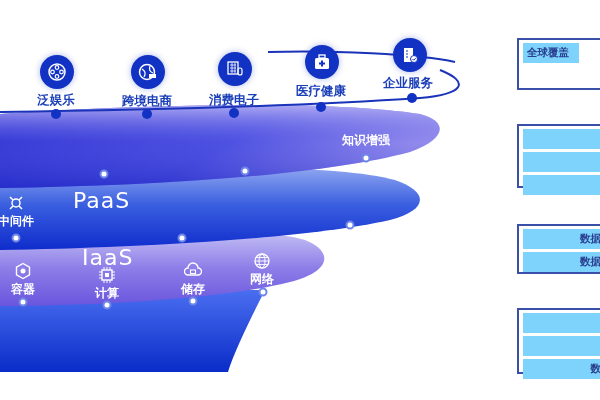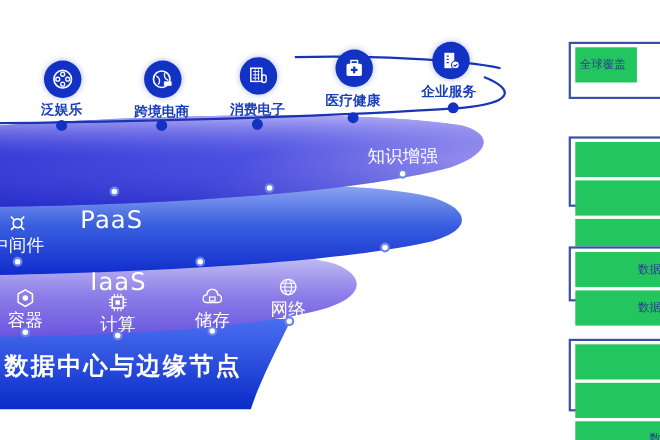--- a/index.html
+++ b/index.html
@@ -4,27 +4,27 @@
 <style>
   html, body { margin:0; padding:0; }
   body { width:600px; height:400px; overflow:hidden; background:#ffffff; position:relative; font-family:"DejaVu Sans", sans-serif; }
   .stage { position:absolute; left:0; top:0; width:600px; height:400px; }
   svg.bg { position:absolute; left:0; top:0; }
   .ind { position:absolute; width:40px; display:flex; flex-direction:column; align-items:center; }
   .ind .circ { width:34px; height:34px; border-radius:50%; background:#1232c4; box-shadow:0 0 6px rgba(18,50,196,0.35); display:flex; align-items:center; justify-content:center; }
   .ind-label { position:absolute; font-size:12.5px; font-weight:bold; color:#1b3fb8; white-space:nowrap; transform:translateX(-50%); }
   .layer-title { position:absolute; color:#ffffff; font-size:22px; letter-spacing:1px; font-family:"DejaVu Sans", sans-serif; }
   .node { position:absolute; transform:translateX(-50%); display:flex; flex-direction:column; align-items:center; color:#ffffff; }
-  .node .lbl { font-size:16px; font-weight:normal; white-space:nowrap; }
+  .node .lbl { font-size:12px; font-weight:bold; white-space:nowrap; }
   .node .ico { width:18px; height:18px; margin-bottom:1px; }
   .dot { position:absolute; width:9px; height:9px; border-radius:50%; background:#ffffff; border:2px solid #6e86e8; transform:translate(-50%,-50%); box-sizing:border-box; }
   .bluedot { position:absolute; width:10px; height:10px; border-radius:50%; background:#1232c4; transform:translate(-50%,-50%); }
   .base-text { position:absolute; left:4px; top:318px; color:#fff; font-size:22px; font-weight:bold; letter-spacing:2px; }
   .panel { position:absolute; left:517px; width:90px; border:2px solid #3a4fa8; background:#fff; box-sizing:border-box; padding:3px 4px; }
-  .row { height:32px; background:#22c55e; margin:3px 0; display:flex; align-items:center; font-size:10.5px; color:#2a3f8f; padding-left:4px; white-space:nowrap; overflow:hidden; }
+  .row { height:20px; background:#7dd3fc; margin:3px 0; display:flex; align-items:center; font-size:10.5px; color:#2a3f8f; padding-left:4px; white-space:nowrap; overflow:hidden;font-weight:bold; }
   .row.right { justify-content:flex-end; padding-right:0; }
   .val { color:#e07b1c; font-size:12px; font-weight:bold; margin-left:12px; background:transparent; }
 </style>
 </head>
 <body>
 
 <div class="stage">
   <svg class="bg" width="600" height="400" viewBox="0 0 600 400">
     <defs>
       <linearGradient id="gMaas" x1="0" y1="0" x2="1" y2="0.3">
@@ -178,21 +178,20 @@
   <div class="node" style="left:262px;top:252px">
     <svg class="ico" viewBox="0 0 18 18">
         <circle cx="9" cy="9" r="7" fill="none" stroke="#fff" stroke-width="1.3"></circle>
         <ellipse cx="9" cy="9" rx="3" ry="7" fill="none" stroke="#fff" stroke-width="1"></ellipse>
         <path d="M2 9h14M3.5 5.5h11M3.5 12.5h11" stroke="#fff" stroke-width="0.9"></path>
       </svg>
     <span class="lbl">网络</span>
   </div>
   <div class="dot" style="left:263px;top:292px"></div>
 
-  <div class="base-text">数据中心与边缘节点</div>
 
   <div class="panel" style="top:38px;height:52px">
     <div class="row" style="margin-top:0;width:52px">全球覆盖</div>
   </div>
 
   <div class="panel" style="top:124px;height:64px">
     <div class="row" style="margin-top:0"></div>
     <div class="row"></div>
     <div class="row" style="margin-bottom:0"></div>
   </div>

